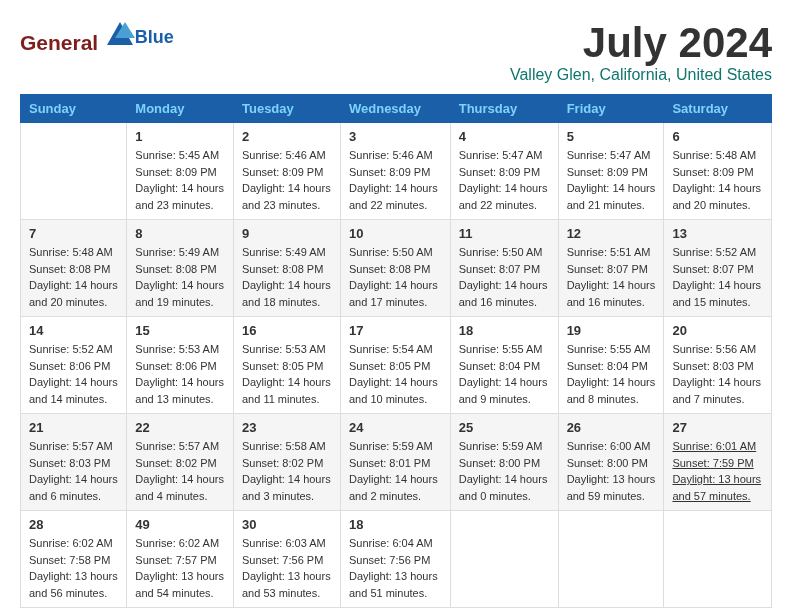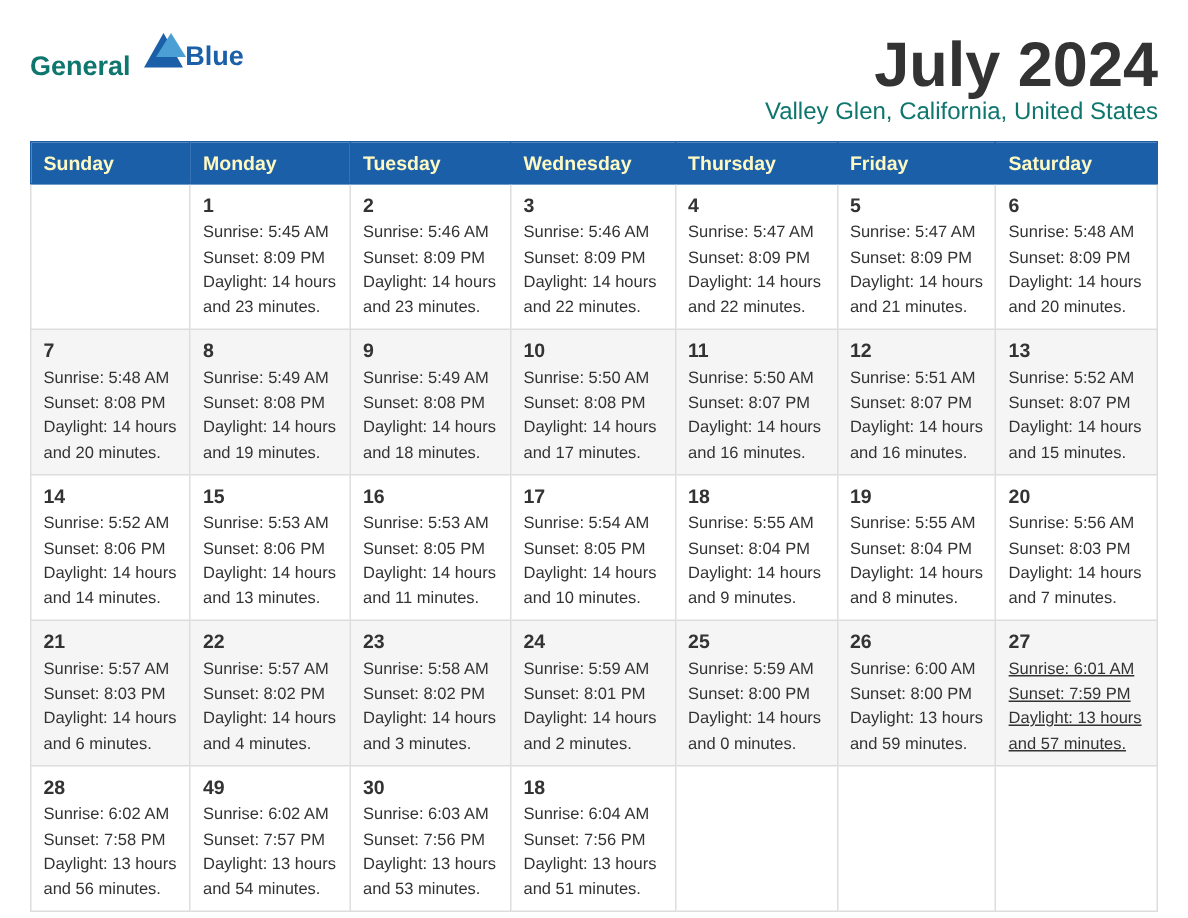--- a/index.html
+++ b/index.html
@@ -14,23 +14,23 @@
       display: flex;
       justify-content: space-between;
       align-items: flex-start;
       margin-bottom: 10px;
     }
     .logo {
       display: flex;
       align-items: center;
     }
     .logo-text-general {
-      font-size: 18px;
-      font-weight: bold;
-      color: #0f766e;
+      font-size: 21px;
+      font-weight: bold;
+      color: #7f1d1d;
       margin-top: 16px;
     }
     .logo-text-blue {
       font-size: 18px;
       font-weight: bold;
       color: #1a5fa8;
     }
     .logo-icon {
       width: 30px;
       height: 30px;
@@ -51,21 +51,21 @@
     }
     table {
       width: 100%;
       border-collapse: collapse;
       border: 1px solid #ccc;
     }
     thead tr {
       background-color: #1a5fa8;
     }
     thead th {
-      color: #fef9c3;
+      color: #7dd3fc;
       font-size: 13px;
       font-weight: bold;
       padding: 6px 8px;
       text-align: left;
       border: 1px solid #1a5fa8;
     }
     tbody tr {
       border-bottom: 1px solid #ddd;
     }
     tbody td {

